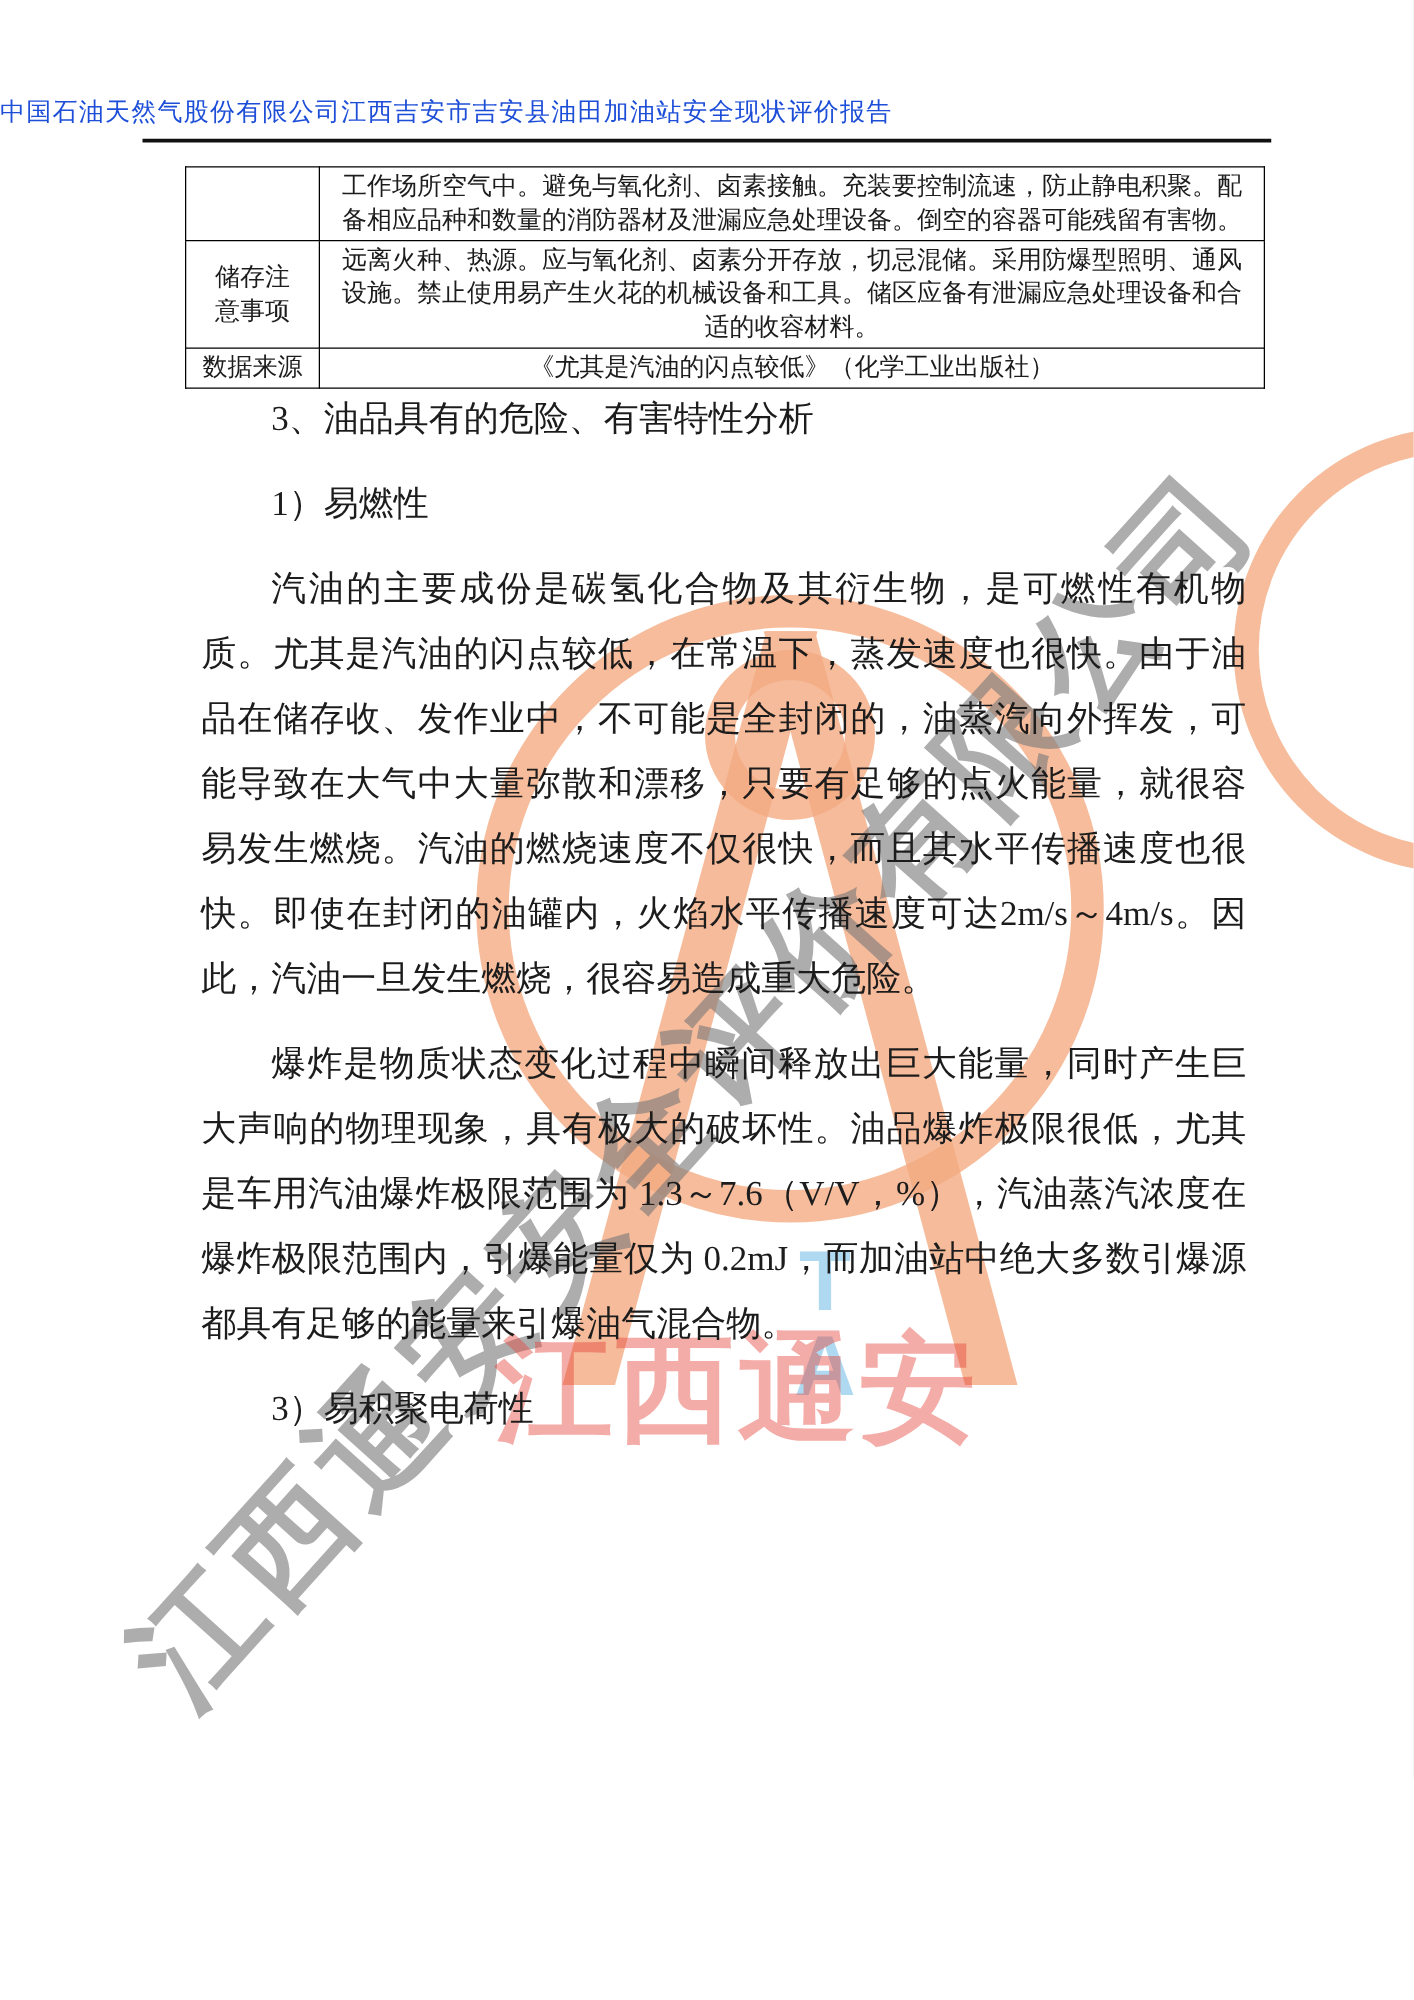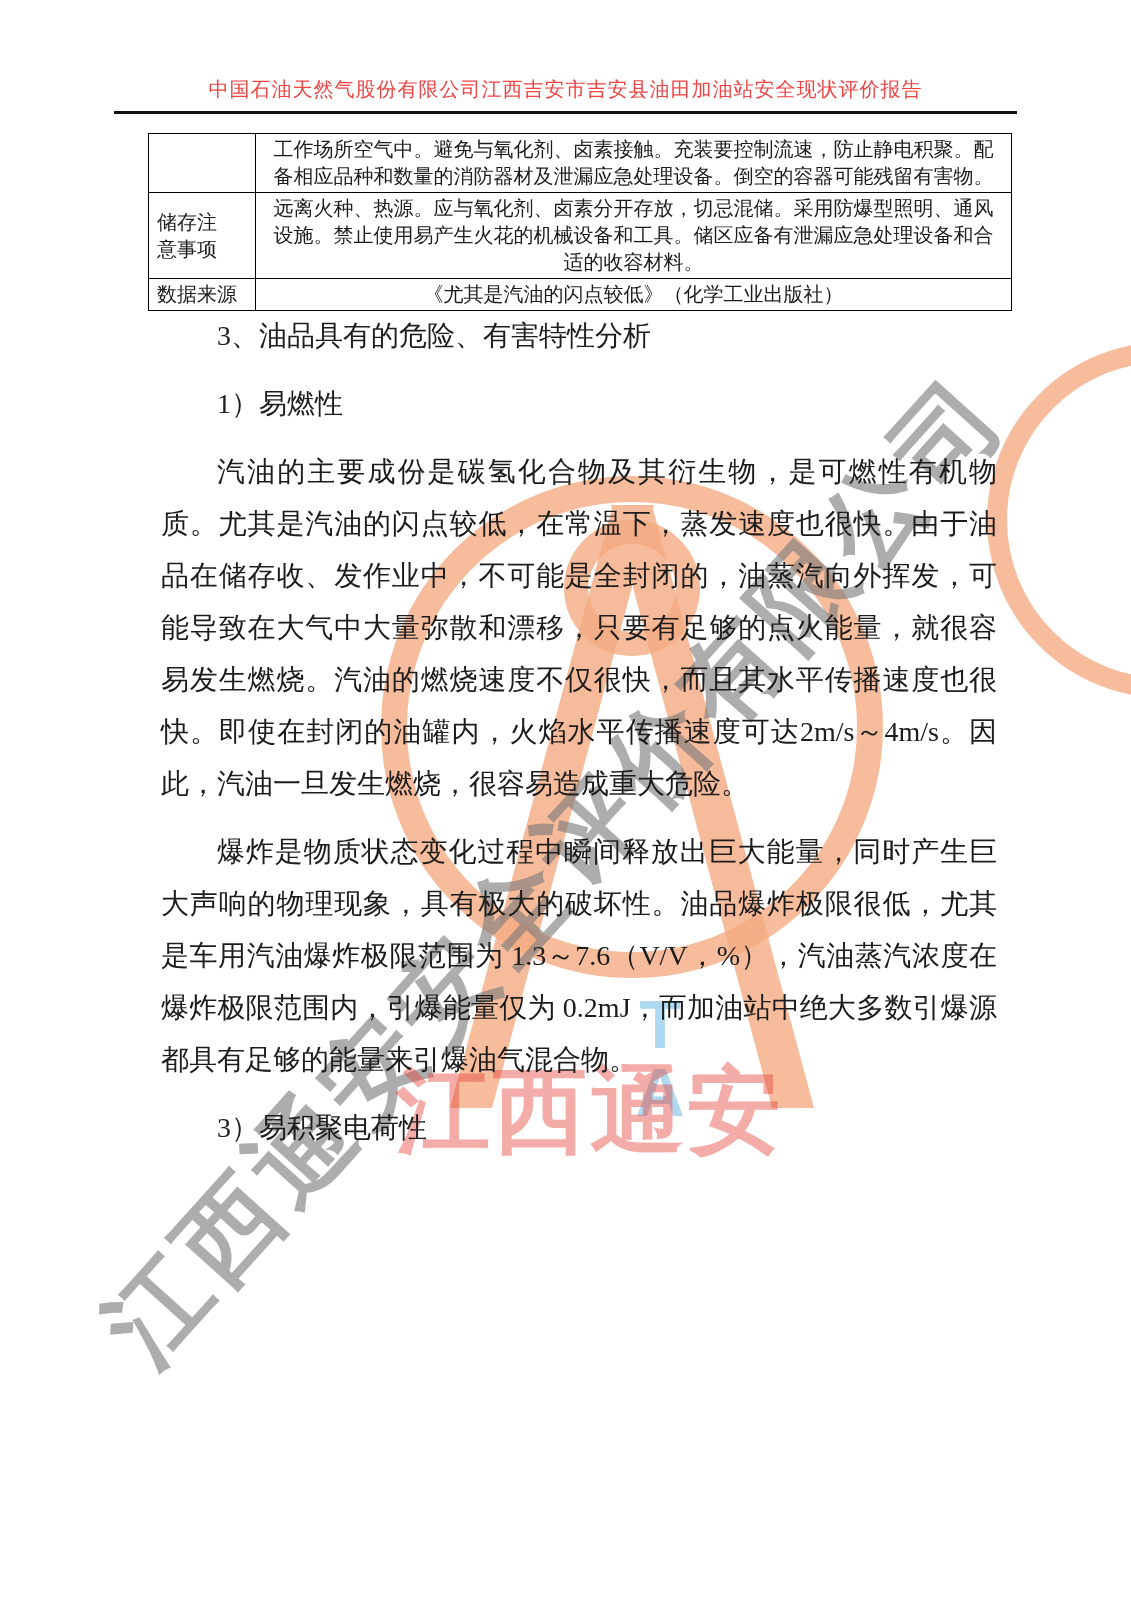--- a/index.html
+++ b/index.html
@@ -35,39 +35,39 @@
     font-weight:bold;
     font-size:94px;
     letter-spacing:3px;
     white-space:nowrap;
     color:var(--wm-red, rgba(228,72,60,0.45));
   }
   
   .header{position:absolute;left:0;top:0;width:100%;z-index:1;}
   .header-title{
     position:absolute;left:0;top:76px;width:100%;
-    text-align:center;font-size:20px;letter-spacing:1px;color:#ef4444;
+    font-size:20px;letter-spacing:1px;color:#1d4ed8;
   }
   .header-rule{
     position:absolute;left:114px;top:111px;width:903px;height:3px;
     background:#111;
   }
   
   .spec-table{
     position:absolute;left:148px;top:133px;width:864px;z-index:1;
     border-collapse:collapse;
     font-size:20px;
   }
   .spec-table td{
     border:1.5px solid #000;
     padding:2px 8px;
     line-height:27px;
     vertical-align:middle;
   }
-  .label-cell{width:90px;}
+  .label-cell{width:90px;text-align:center;}
   .label-wrap{display:inline-block;max-width:3em;}
   .label-nowrap{white-space:nowrap;}
   .content-cell{text-align:center;}
   
   .content{
     position:absolute;left:145px;top:294px;width:868px;z-index:1;
     font-size:28px;line-height:52px;
   }
   .content p{
     margin:16px;

